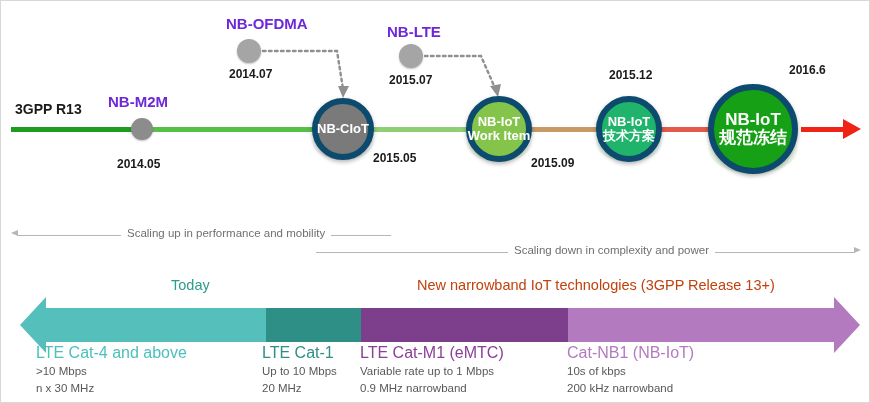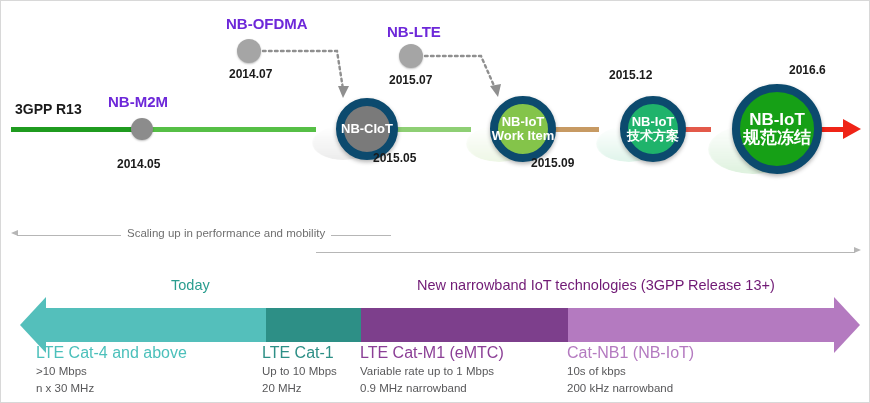--- a/index.html
+++ b/index.html
@@ -41,23 +41,22 @@
     border-radius: 50%;
     display: flex;
     flex-direction: column;
     align-items: center;
     justify-content: center;
     color: #ffffff;
     font-weight: bold;
     text-align: center;
     line-height: 1.05;
     box-shadow: 0 2px 4px rgba(0,0,0,0.30);
-    border: 8px solid #0c4a6e;
+    border: 6px solid #0c4a6e;
     box-sizing: border-box;
-    margin-left: 24px;
   }
   .circle .ln { display: block; white-space: nowrap; }
 
   .dot {
     position: absolute;
     border-radius: 50%;
     background: #9a9a9a;
     box-shadow: 0 1px 2px rgba(0,0,0,0.25);
   }
 
@@ -226,24 +225,25 @@
 
   <div class="scale-row" style="left:10px;top:226px;width:380px;">
     <div class="scale-head-l" style="left:0;"></div>
     <div class="scale-line" style="left:6px;right:0;"></div>
     <div class="scale-txt" style="left:110px;">Scaling up in performance and mobility</div>
   </div>
 
   <div class="scale-row" style="left:315px;top:243px;width:545px;">
     <div class="scale-line" style="left:0;right:6px;"></div>
     <div class="scale-head-r" style="right:0;"></div>
+    <div class="scale-txt" style="left:192px;">Scaling down in complexity and power</div>
   </div>
 
   <div class="bar-title" style="left:170px;top:276px;color:#2a9d8f;">Today</div>
-  <div class="bar-title" style="left:416px;top:276px;color:#701a75;">New narrowband IoT technologies (3GPP Release 13+)</div>
+  <div class="bar-title" style="left:416px;top:276px;color:#c2410c;">New narrowband IoT technologies (3GPP Release 13+)</div>
 
   <div class="bar-head-left"></div>
   <div class="bar-seg" style="left:42px;width:223px;background:#54bfbb;"></div>
   <div class="bar-seg" style="left:265px;width:95px;background:#2d8f86;"></div>
   <div class="bar-seg" style="left:360px;width:207px;background:#7d3f8c;"></div>
   <div class="bar-seg" style="left:567px;width:268px;background:#b47ac0;"></div>
   <div class="bar-head-right" style="left:833px;"></div>
 
   <div class="tech-name" style="left:35px;top:343px;color:#4cc0bb;">LTE Cat-4 and above</div>
   <div class="tech-sub" style="left:35px;top:364px;">&gt;10 Mbps</div>

